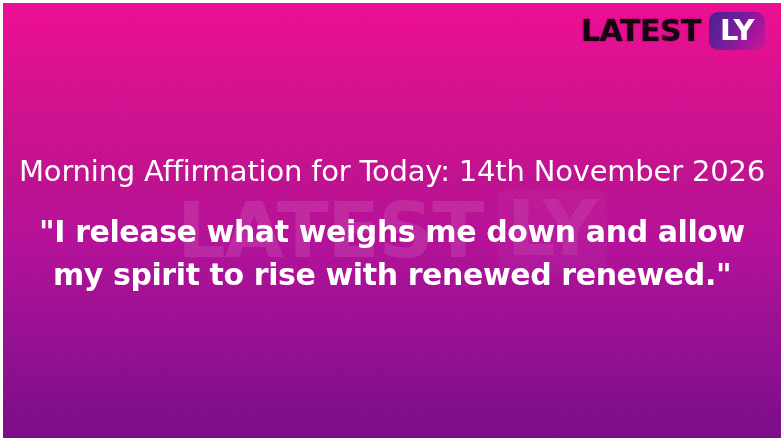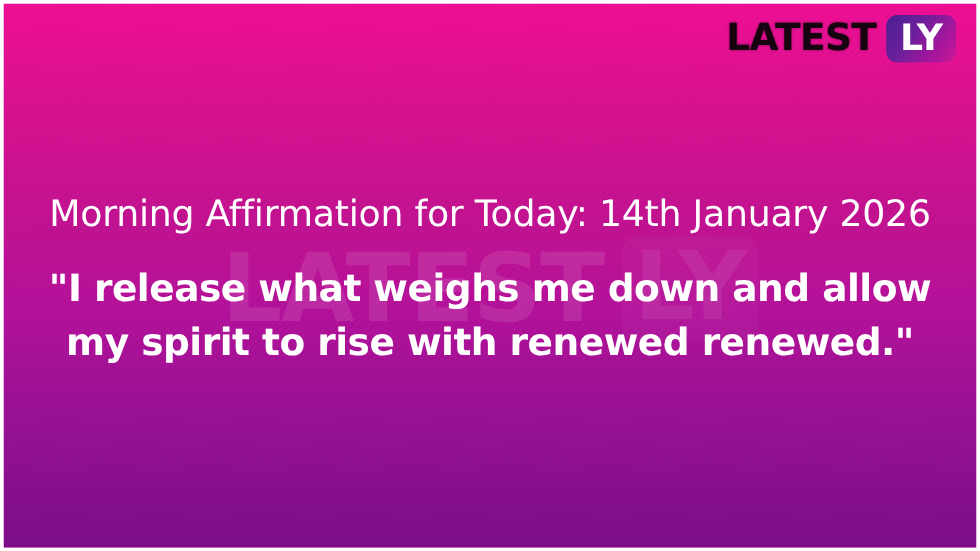--- a/index.html
+++ b/index.html
@@ -180,20 +180,20 @@
   </div>
 
   <div class="logo">
     <span class="logo-latest">LATEST</span>
     <span class="logo-ly-box">
       <span class="logo-ly">LY</span>
     </span>
   </div>
 
   <div class="content">
-    <h1 class="headline">Morning Affirmation for Today: 14th January 2026</h1>
+    <h1 class="headline">Morning Affirmation for Today: 14th November 2026</h1>
     <p class="quote">
       <span class="quote-line">"I release what weighs me down and allow</span>
       <span class="quote-line">my spirit to rise with renewed renewed."</span>
     </p>
   </div>
 
 </div>
 
 </body></html>

